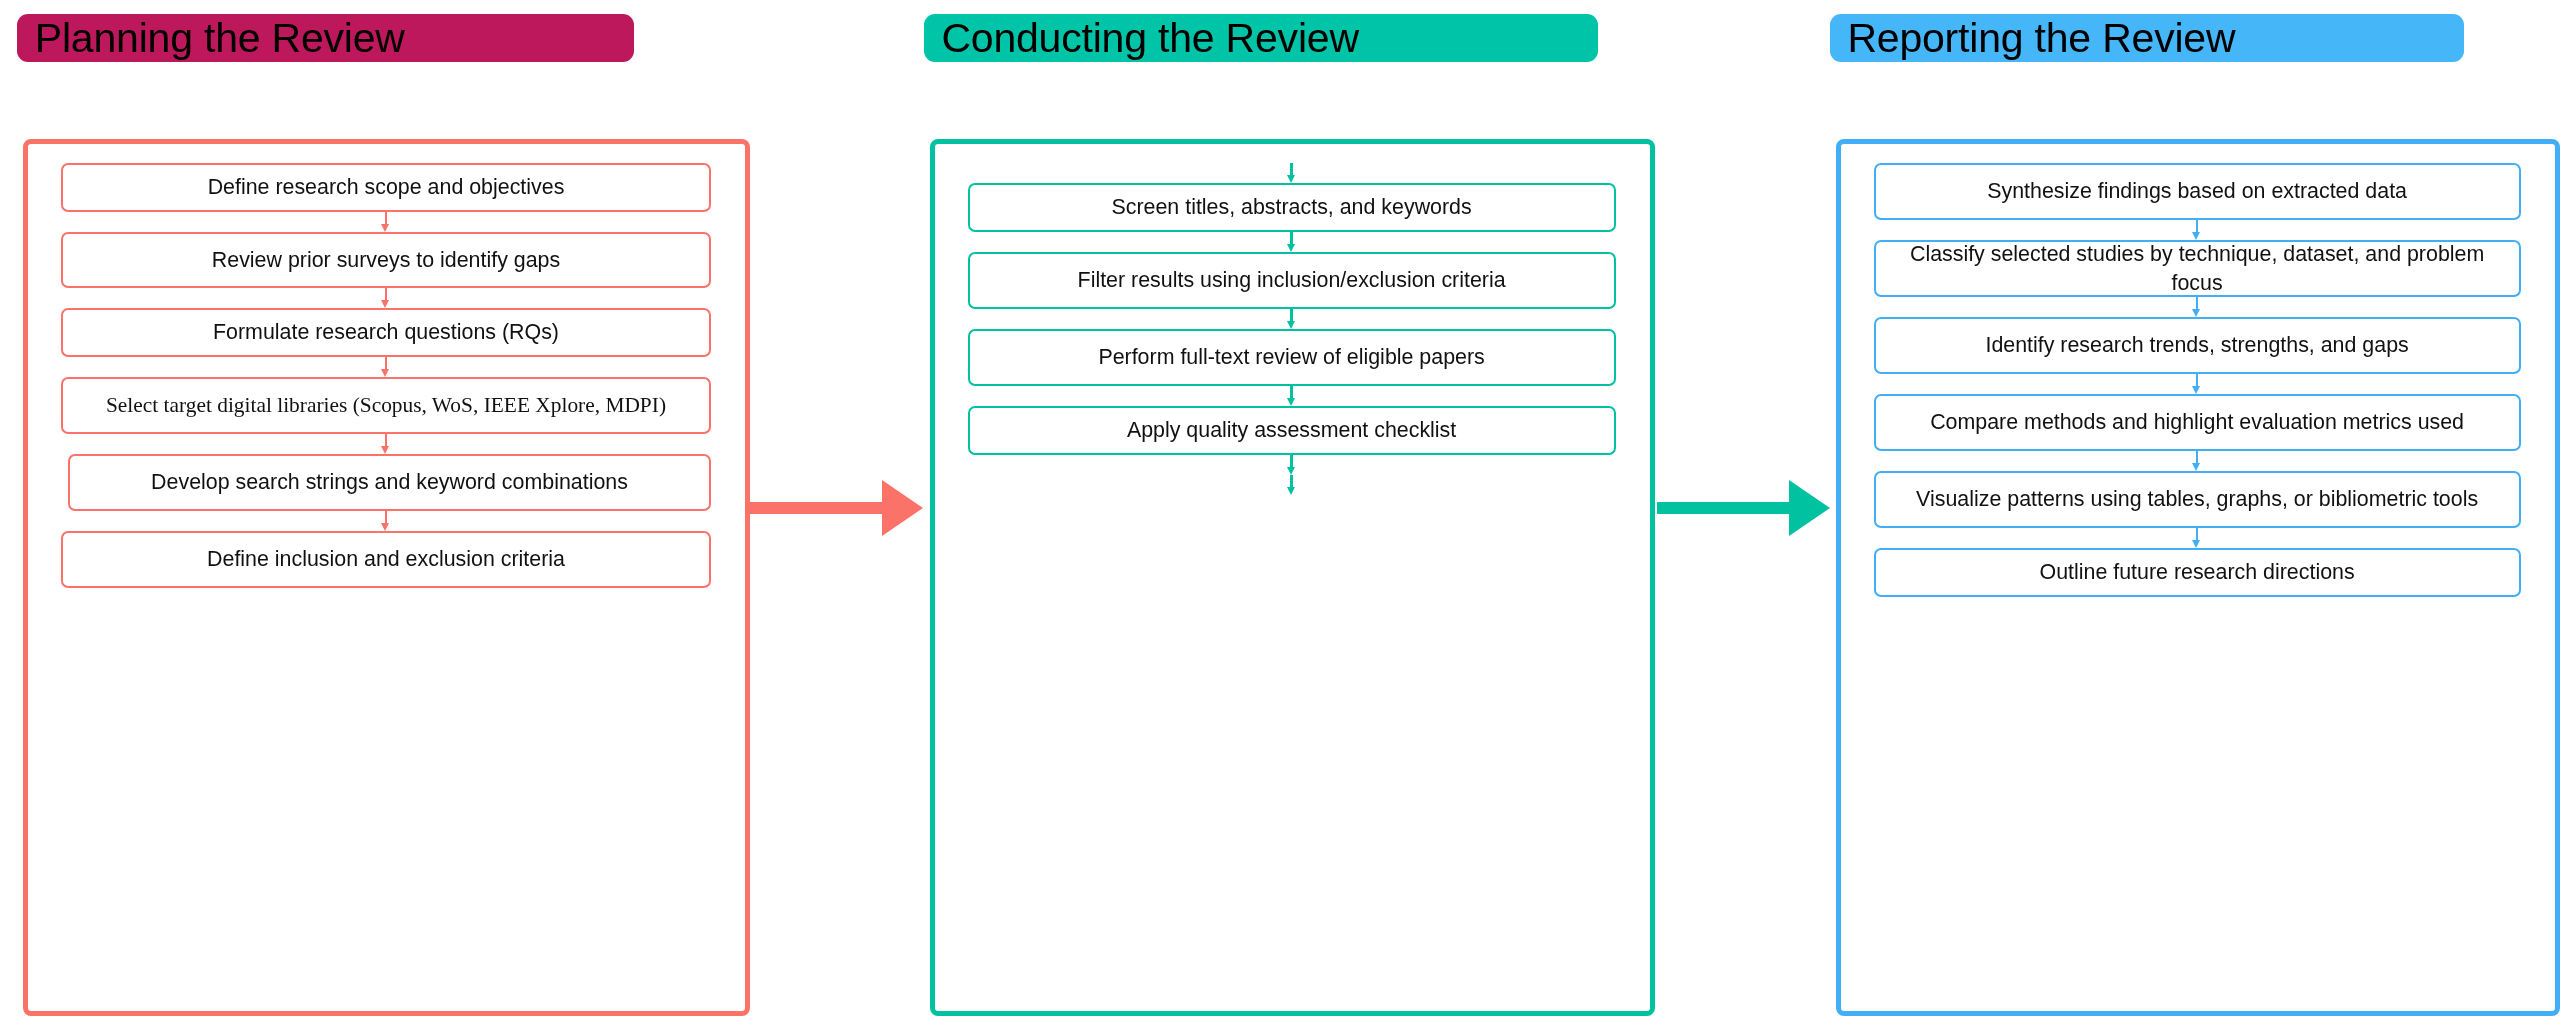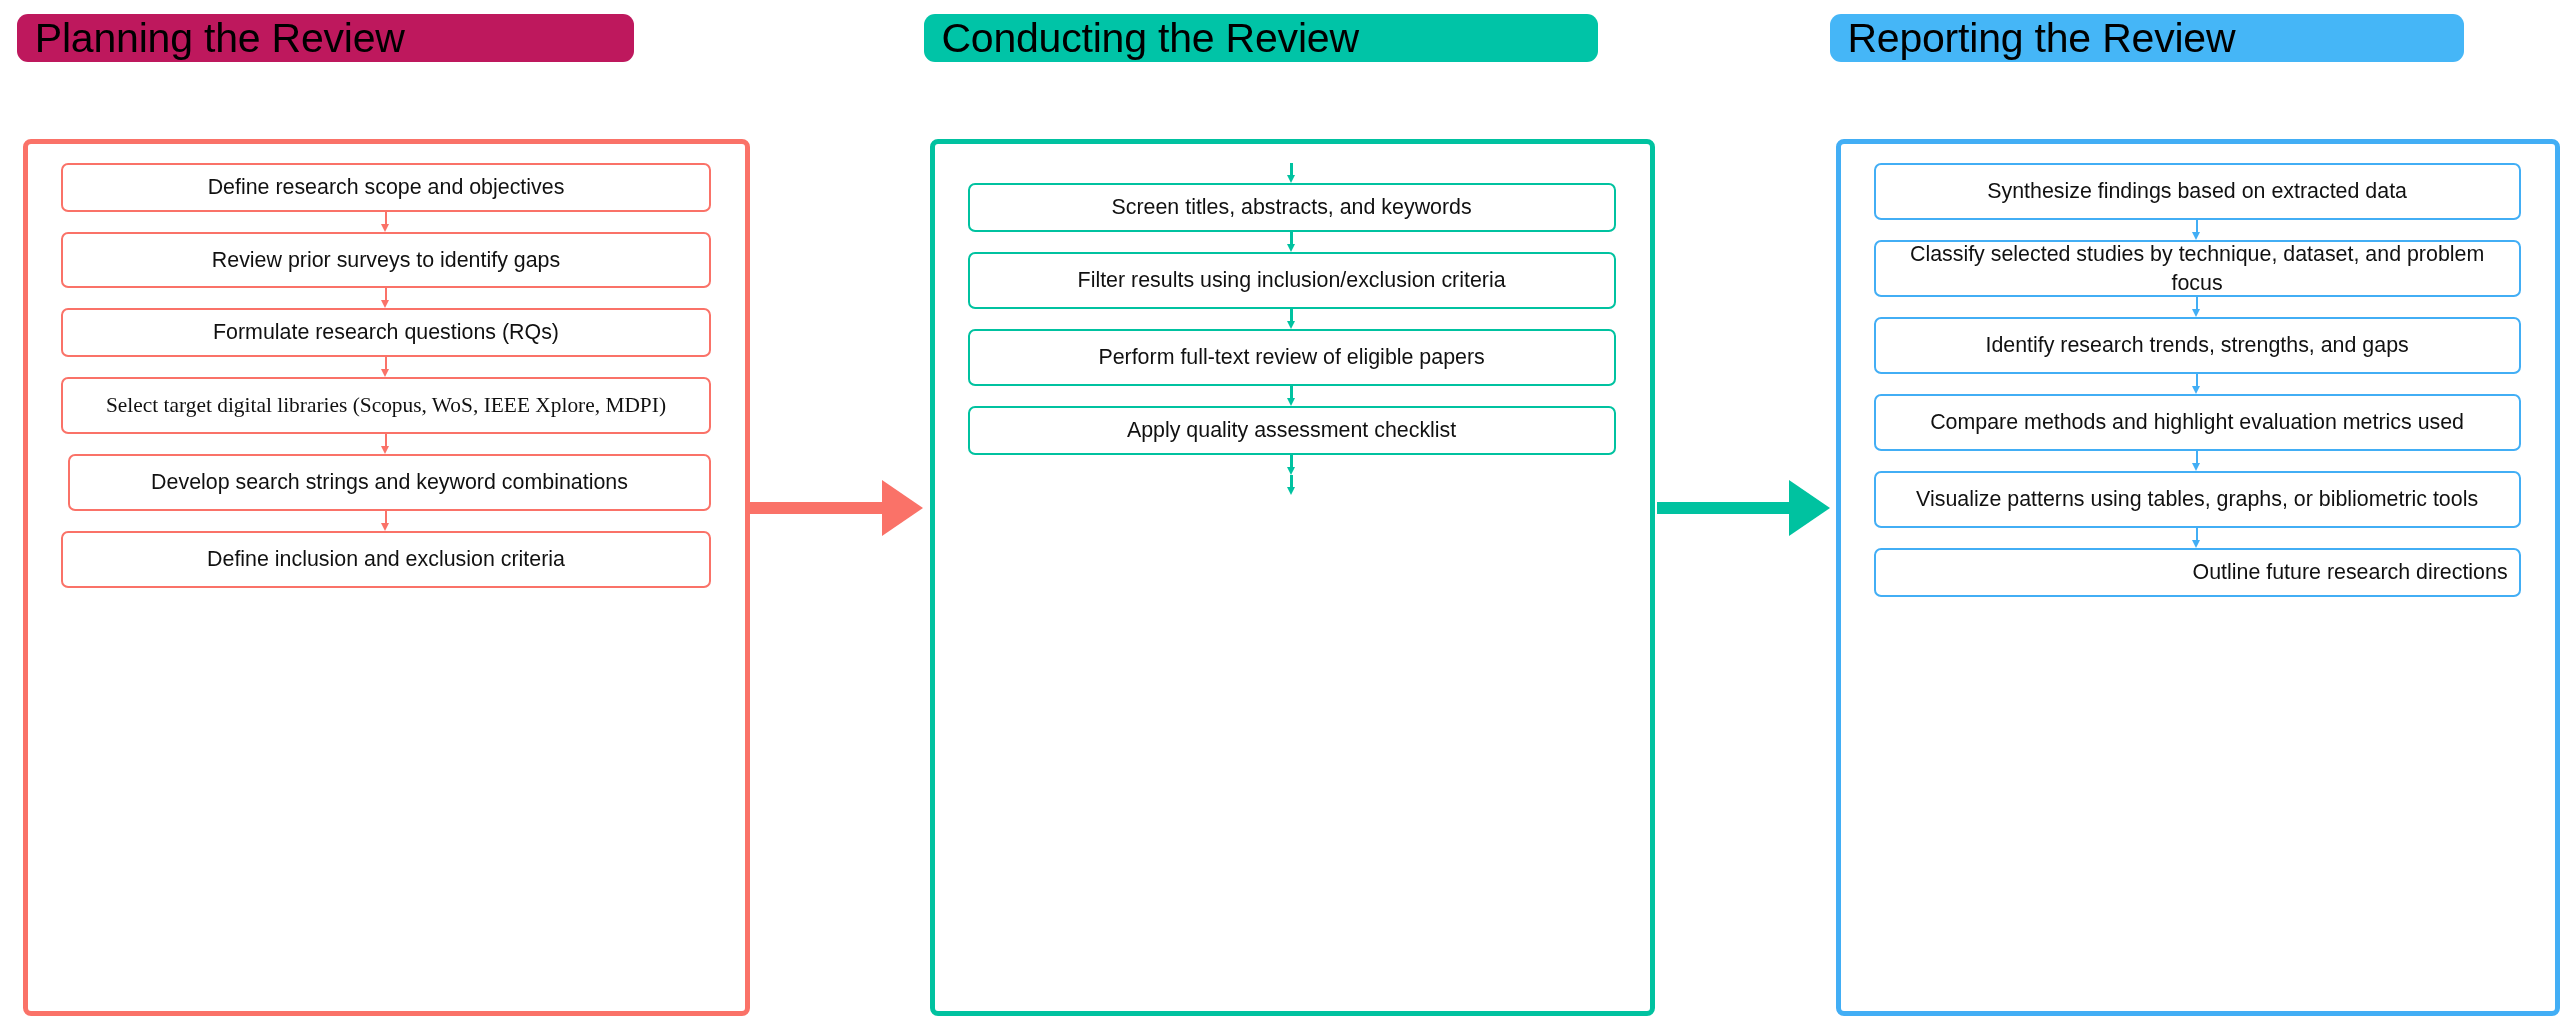--- a/index.html
+++ b/index.html
@@ -269,21 +269,21 @@
             <div class="shaft" style="background: rgb(66, 174, 245);"></div>
             <div class="head" style="border-top-color: rgb(66, 174, 245);"></div>
           </div>
           <div class="step-box" style="border-color: rgb(66, 174, 245); height: 57px;">
             <div class="step-label">Visualize patterns using tables, graphs, or bibliometric tools</div>
           </div>
           <div class="v-connector">
             <div class="shaft" style="background: rgb(66, 174, 245);"></div>
             <div class="head" style="border-top-color: rgb(66, 174, 245);"></div>
           </div>
-          <div class="step-box" style="border-color: rgb(66, 174, 245); height: 49px; justify-content: flex-end;">
+          <div class="step-box" style="border-color: rgb(66, 174, 245); height: 49px;">
             <div class="step-label">Outline future research directions</div>
           </div>
         </div>
       </div>
     </div>
   </div>
 <div id="arrows-root">
     <div class="stage-arrow" style="left: 750px; top: 480px; width: 174px;">
       <div class="a-shaft" style="background: rgb(250, 114, 104); width: 132px;"></div>
       <div class="a-head" style="left: 132px; border-left-color: rgb(250, 114, 104);"></div>

